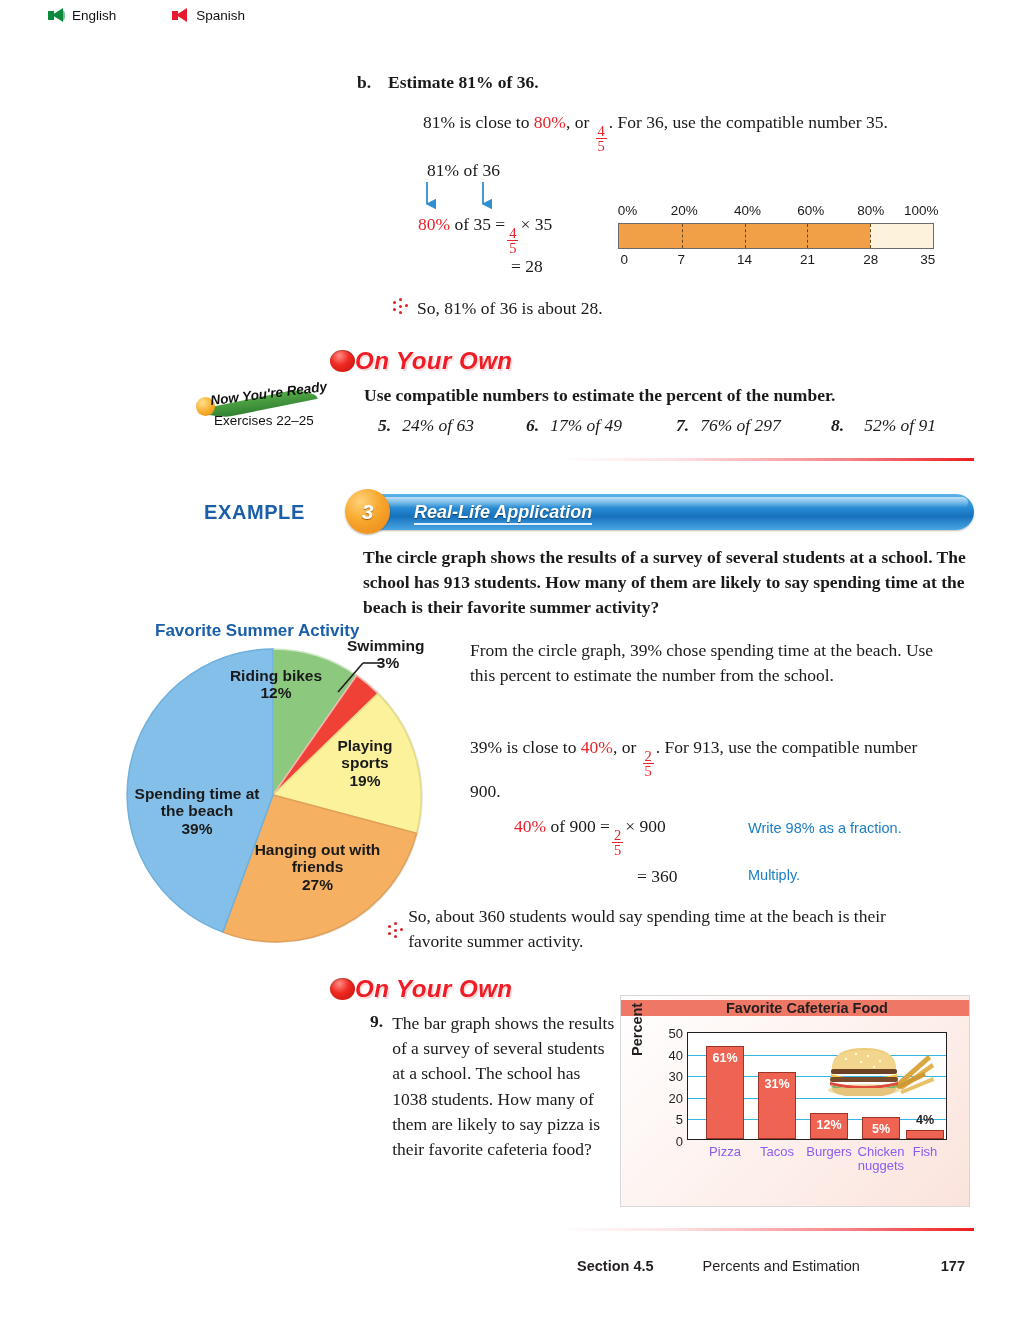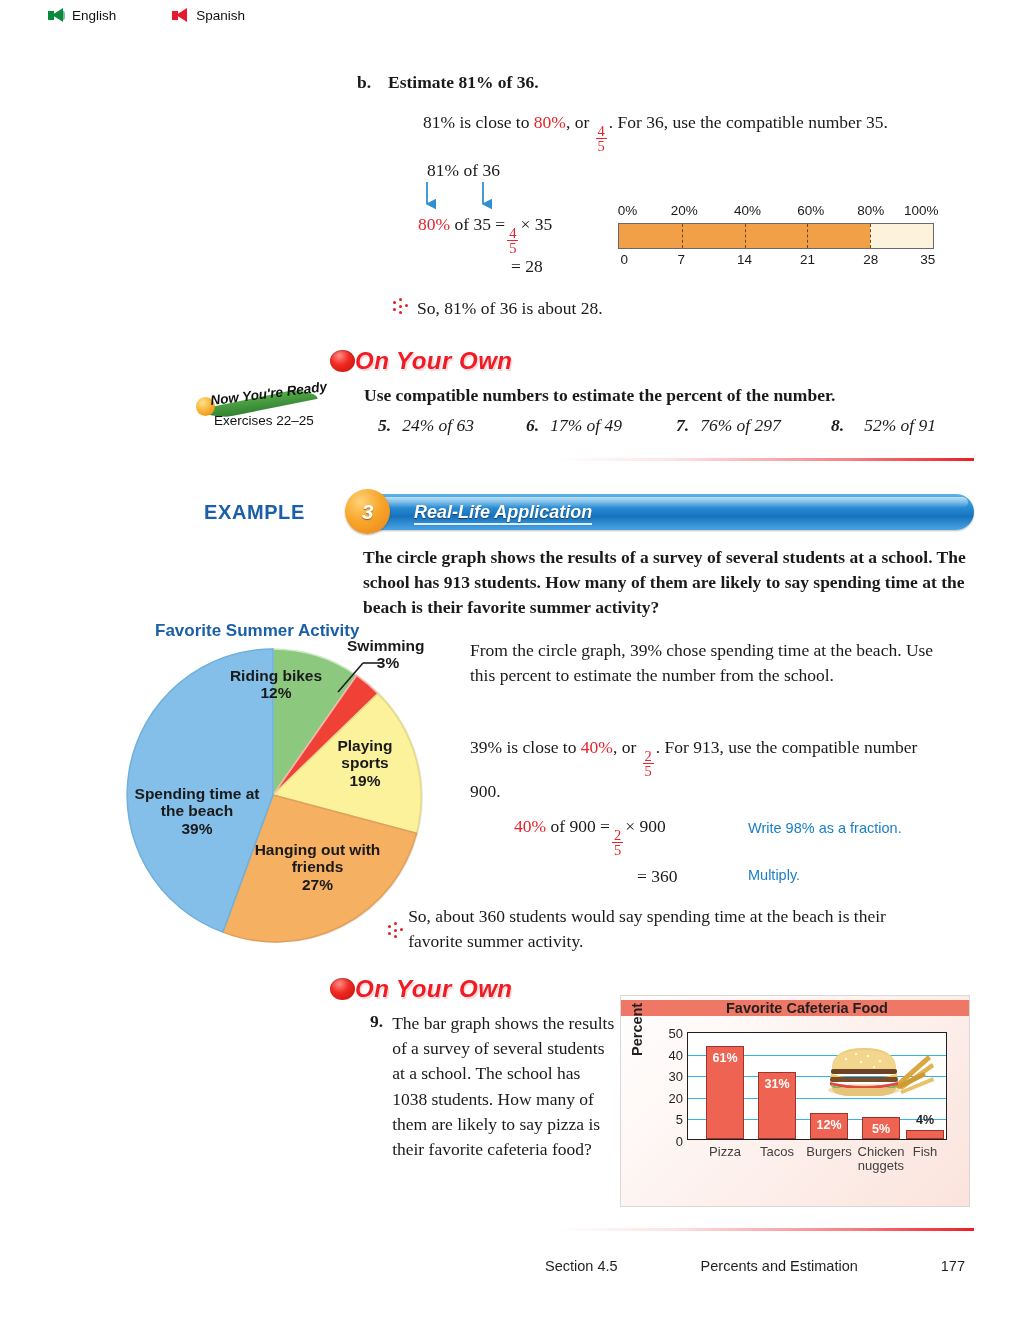--- a/index.html
+++ b/index.html
@@ -107,28 +107,28 @@
   #bg-plot { position:absolute; left:66px; top:36px; width:260px; height:108px;
      border:1.6px solid #231f20; background:#fff; }
   .grid-ln { position:absolute; left:0; right:0; height:1px; background:#33b5e8; }
   .bar { position:absolute; bottom:0; background:#ee6352; border:1.2px solid #9e3327; }
   .bar-val { position:absolute; font-family:"Liberation Sans", sans-serif; font-weight:bold; font-size:12.5px;
      color:#fff; left:50%; transform:translateX(-50%); top:4px; white-space:nowrap; }
   .bar-val.outside { color:#231f20; top:-18px; }
   .ytick { position:absolute; right:100%; margin-right:5px; transform:translateY(-50%);
      font-family:"Liberation Sans", sans-serif; font-size:13px; color:#231f20; }
   .xcat { position:absolute; top:112px; transform:translateX(-50%); text-align:center;
-     font-family:"Liberation Sans", sans-serif; font-size:13px; color:#404040; line-height:1.05; white-space:nowrap; }
+     font-family:"Liberation Sans", sans-serif; font-size:13px; color:#8b5cf6; line-height:1.05; white-space:nowrap; }
   #bg-xlabel { position:absolute; left:0; right:0; bottom:8px; text-align:center;
      font-family:"Liberation Sans", sans-serif; font-weight:bold; font-size:14.5px; color:#231f20; }
 
   
   #footer { left:545px; top:1258px; width:420px; display:flex; justify-content:space-between;
      font-family:"Liberation Sans", sans-serif; font-size:14.5px; color:#231f20; }
-  #footer .b { font-weight:normal; }
+  #footer .b { font-weight:bold;margin-left:32px; }
 </style>
 </head>
 <body>
 
 <div class="abs" id="lang-bar">
   <div class="lang-item">
     <span class="spk">
       <span class="body" style="background:#0a8a3c"></span>
       <span class="cone" style="border-right:11px solid #0a8a3c"></span>
       <span class="wv" style="background:#0a8a3c"></span>

